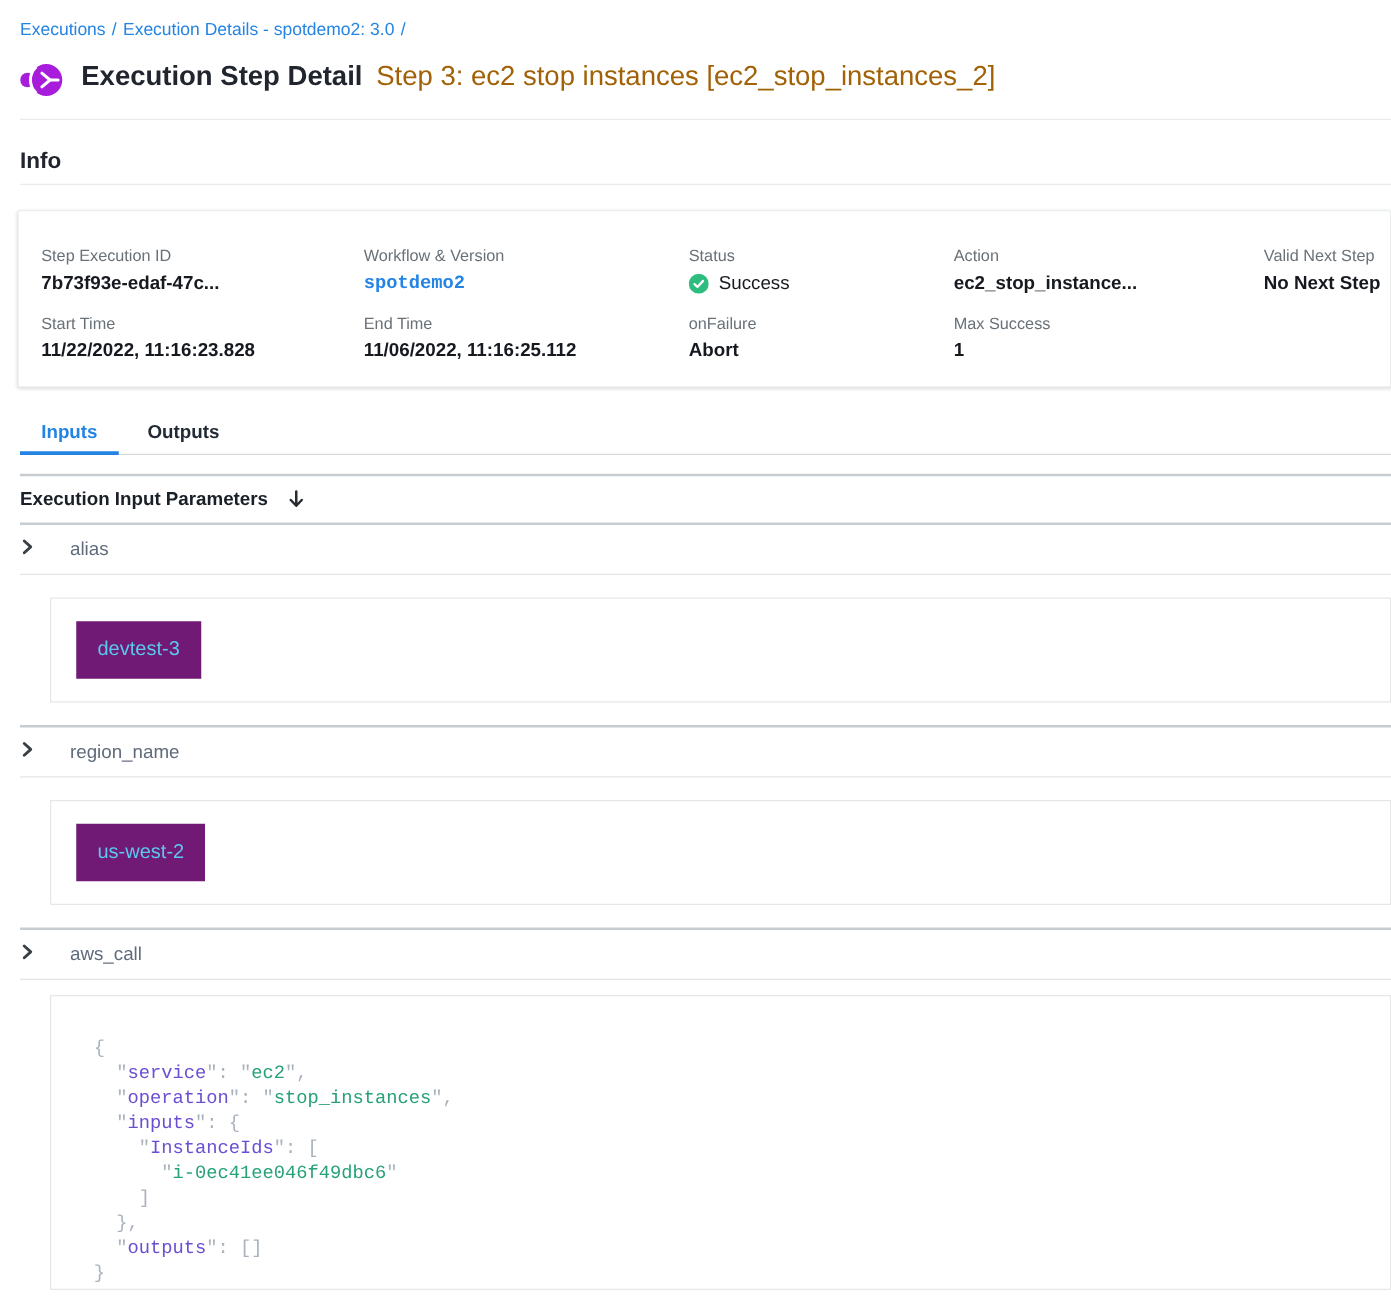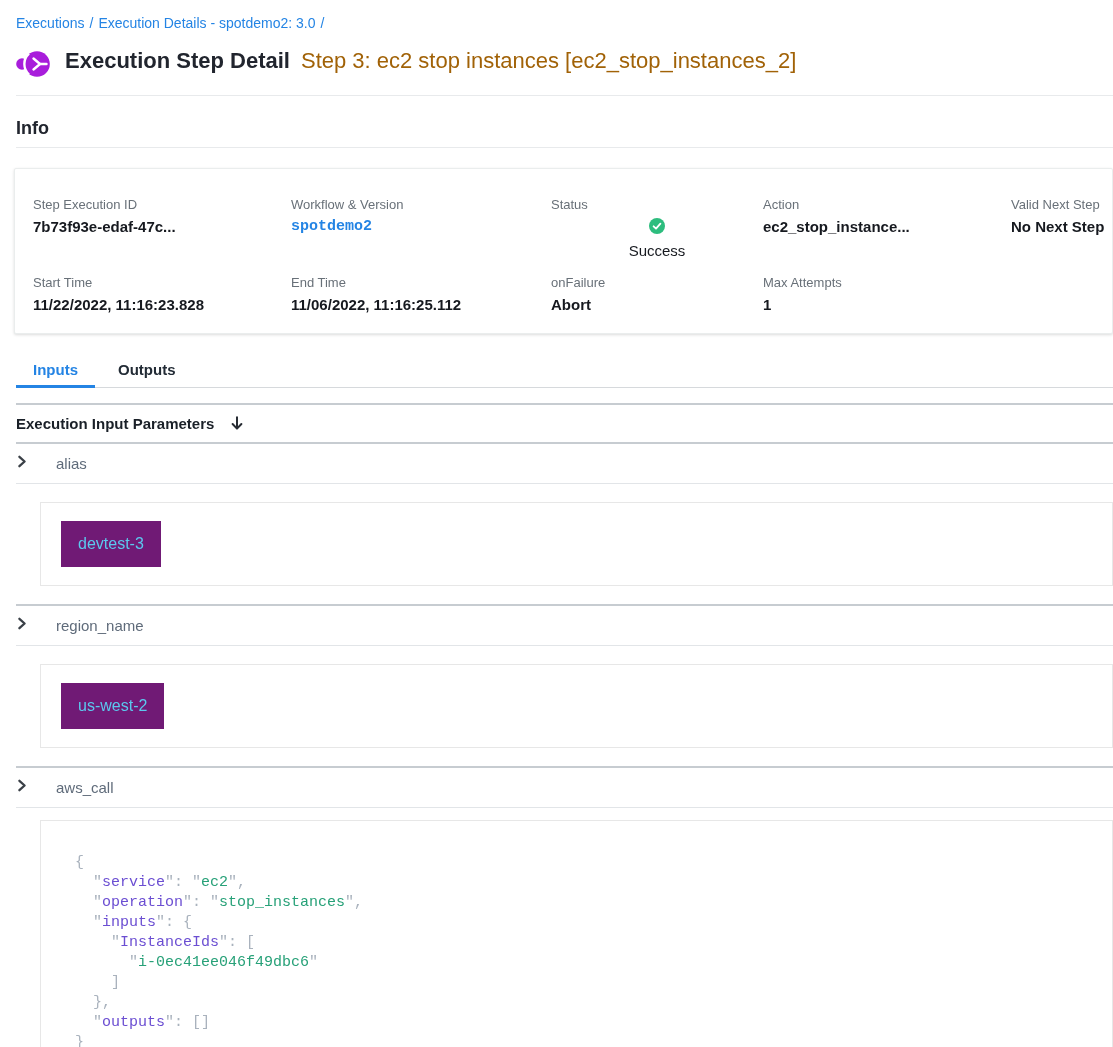--- a/index.html
+++ b/index.html
@@ -14,21 +14,21 @@
   .rule2{border:none;border-top:1px solid #e8eaec;margin:8px 0 0 16px;}
   .info-heading{margin:22px 16px 0;font-size:18px;font-weight:700;color:#21252e;}
   .card{margin:20px 0 0 14px;border:1px solid #eaeded;border-radius:2px;background:#fff;
     box-shadow:0 1px 3px rgba(0,0,0,.14);padding:28px 0 20px 18px;
     display:grid;grid-template-columns:258px 260px 212px 248px 1fr;row-gap:16px;}
   .cell{white-space:nowrap;}
   .cell .label{font-size:13px;color:#687078;margin-bottom:6px;}
   .cell .value{font-size:15px;font-weight:700;color:#16191f;}
   .cell .value.plain{font-weight:400;}
   .cell .value.link{color:#2484e4;font-weight:700;cursor:pointer;font-family:Liberation Mono, monospace;}
-  .status-value{display:flex;align-items:center;gap:8px;font-size:15px;color:#16191f;flex-direction:column;}
+  .status-value{display:flex;align-items:center;gap:8px;font-size:15px;color:#16191f;}
   .tabbar{margin:20px 0 0 16px;display:flex;gap:6px;border-bottom:1px solid #d6d9dc;height:33px;}
   .tab{position:relative;padding:0 17px;font-size:15px;font-weight:600;line-height:31px;
     color:#222b35;cursor:pointer;}
   .tab.active{color:#2484e4;}
   .tab.active::after{content:"";position:absolute;left:0;right:0;bottom:-1px;height:3px;background:#2484e4;}
   .heavy-rule{border:none;border-top:2px solid #c7ccd1;margin:0 0 0 16px;}
   .heavy-rule.first{margin-top:15px;}
   .eip-row{margin-left:16px;padding:10px 0;border-bottom:2px solid #c7ccd1;
     display:flex;align-items:flex-start;gap:15px;}
   .eip-label{font-size:15px;font-weight:600;color:#1a2028;}
@@ -106,21 +106,21 @@
   </div>
   <div class="cell">
     <div class="label">End Time</div>
     <div class="value">11/06/2022, 11:16:25.112</div>
   </div>
   <div class="cell">
     <div class="label">onFailure</div>
     <div class="value">Abort</div>
   </div>
   <div class="cell">
-    <div class="label">Max Attempts</div>
+    <div class="label">Max Success</div>
     <div class="value">1</div>
   </div>
   <div class="cell"></div>
 </div>
 
 <div class="tabbar">
   <div class="tab active">Inputs</div>
   <div class="tab">Outputs</div>
 </div>
 

